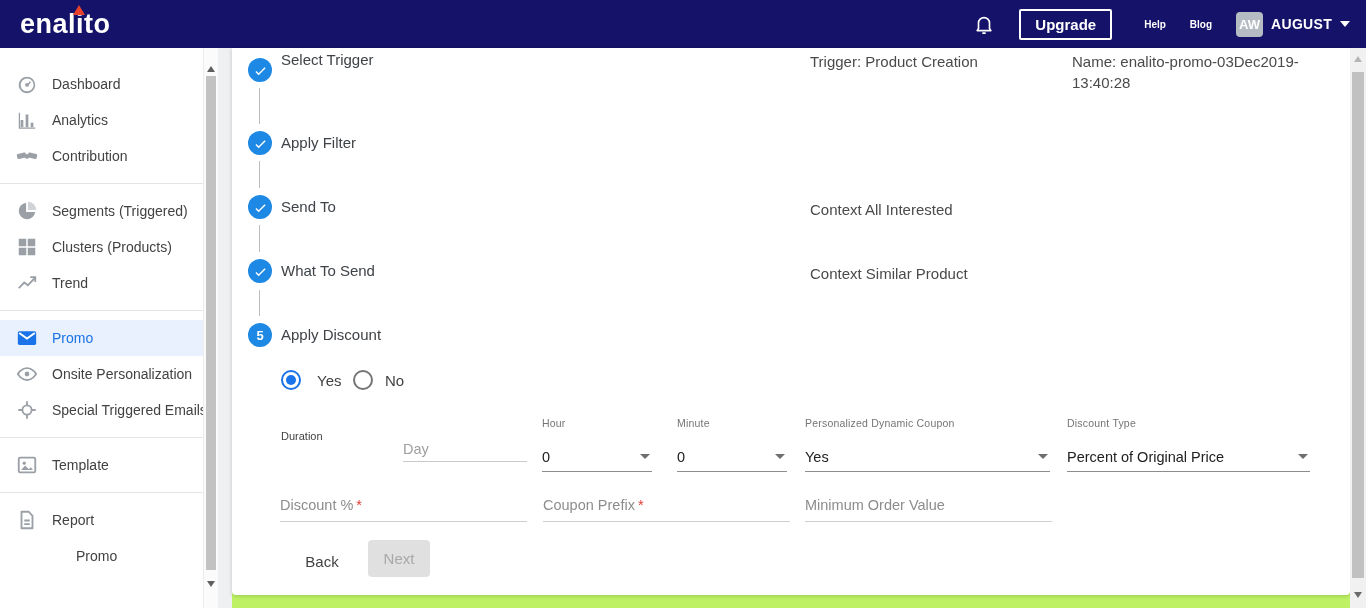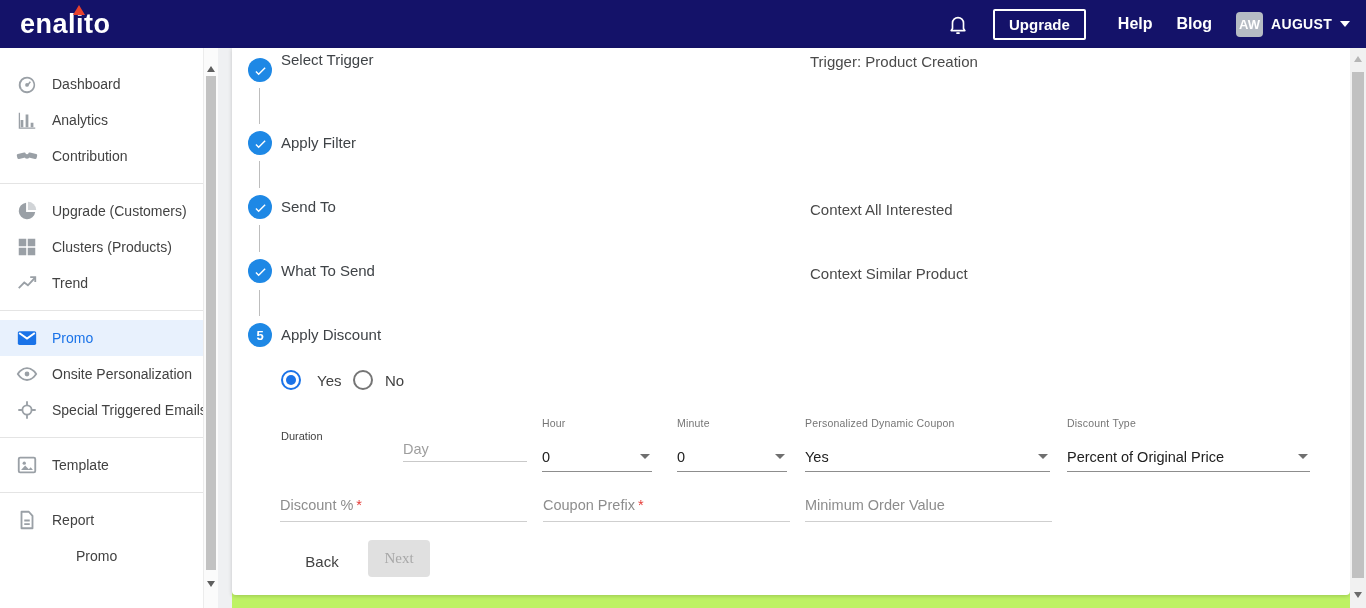--- a/index.html
+++ b/index.html
@@ -12,21 +12,21 @@
   .logo { position:relative; margin-left:20px; font-size:27px; font-weight:bold;
     letter-spacing:.5px; line-height:48px; cursor:pointer; }
   .logo-caret { position:absolute; left:53px; top:5px; width:0; height:0;
     border-left:6px solid transparent; border-right:6px solid transparent;
     border-bottom:10px solid #e8412c; }
   .nav-right { display:flex; align-items:center; margin-right:16px; gap:0; }
   .nav-bell { width:22px; height:22px; margin-right:24px; cursor:pointer; }
   .nav-upgrade { background:none; border:2px solid #fff; color:#fff; font-weight:bold;
     font-size:15px; font-family:inherit; padding:5px 14px; border-radius:2px;
     margin-right:20px; cursor:pointer; }
-  .nav-link { color:#fff; font-weight:bold; font-size:16px; padding:8px 12px;
+  .nav-link { color:#fff; font-weight:bold; font-size:10px; padding:8px 12px;
     cursor:pointer; text-decoration:none;text-align:right; }
   .nav-avatar { width:27px; height:25px; border-radius:4px; background:#b6bcc4;
     color:#fff; font-weight:bold; font-size:13px; display:flex; align-items:center;
     justify-content:center; margin:0 8px 0 12px; cursor:pointer; }
   .nav-user { font-weight:bold; font-size:14px; letter-spacing:.3px; cursor:pointer; }
   .nav-caret { width:0; height:0; border-left:5px solid transparent;
     border-right:5px solid transparent; border-top:6px solid #fff; margin-left:8px; }
 
   
   .page-body { display:flex; height:560px; }
@@ -96,21 +96,21 @@
     width:124px; font-size:14.5px; font-family:inherit; color:#212121; background:transparent; }
   .day-input::placeholder { color:#9e9e9e; }
   .req-field { position:absolute; height:25px; border-bottom:1px solid #cfcfcf;
     font-size:14.5px; color:#8d8d8d; cursor:text; }
   .star { color:#e53935; margin-left:3px; }
 
   .back-btn { position:absolute; left:60px; top:495px; width:60px; height:36px;
     background:none; border:none; font-family:inherit; font-size:15px; color:#424242;
     cursor:pointer; }
   .next-btn { position:absolute; left:136px; top:492px; width:62px; height:37px;
-    background:#e0e0e0; border:none; border-radius:4px; font-family:Liberation Serif, serif;
+    background:#e0e0e0; border:none; border-radius:4px; font-family:Liberation Sans, sans-serif;
     font-size:15px; color:#a8a8a8; }
 
   
   .main-scroll { position:relative; width:16px; background:#f1f1f1; height:560px; }
   .ms-up { position:absolute; top:8px; left:4px; width:0; height:0;
     border-left:4px solid transparent; border-right:4px solid transparent;
     border-bottom:6px solid #b6b6b6; cursor:pointer; }
   .ms-thumb { position:absolute; top:24px; left:2px; width:12px; height:506px;
     background:#c1c1c1; cursor:pointer; }
   .ms-down { position:absolute; top:544px; left:4px; width:0; height:0;
@@ -173,21 +173,21 @@
         <span class="sb-label">Contribution</span>
       </div>
       <div class="sb-divider"></div>
       <div class="sb-item">
         <span class="sb-icon">
           <svg viewBox="0 0 24 24" fill="#9aa0a6">
               <path d="M11 3.05A9 9 0 1 0 20.95 13H11V3.05z"></path>
               <path d="M13 2a9 9 0 0 1 9 9h-9V2z" opacity=".45"></path>
             </svg>
         </span>
-        <span class="sb-label">Upgrade (Customers)</span>
+        <span class="sb-label">Segments (Triggered)</span>
       </div>
       <div class="sb-item">
         <span class="sb-icon">
           <svg viewBox="0 0 24 24" fill="#9aa0a6">
               <path d="M3 3h8.2v8.2H3zM12.8 3H21v8.2h-8.2zM3 12.8h8.2V21H3zM12.8 12.8H21V21h-8.2z"></path>
             </svg>
         </span>
         <span class="sb-label">Clusters (Products)</span>
       </div>
       <div class="sb-item">
@@ -264,20 +264,21 @@
   <div class="main-wrap">
     <main class="card">
 
       <span class="step-circle" style="top:10px">
         <svg viewBox="0 0 24 24">
             <path d="M9 16.2l-3.5-3.5-1.6 1.6L9 19.4 20.2 8.2l-1.6-1.6z" fill="#fff"></path>
           </svg>
       </span>
       <span class="step-label" style="top:2px">Select Trigger</span>
       <div class="info-text" style="left:578px;top:3px;width:240px">Trigger: Product Creation</div>
+      <div class="info-text" style="left:840px;top:3px;width:235px">Name: enalito-promo-03Dec2019-13:40:28</div>
       <div class="connector" style="top:40px;height:36px"></div>
 
       <span class="step-circle" style="top:83px">
         <svg viewBox="0 0 24 24">
             <path d="M9 16.2l-3.5-3.5-1.6 1.6L9 19.4 20.2 8.2l-1.6-1.6z" fill="#fff"></path>
           </svg>
       </span>
       <span class="step-label" style="top:85px">Apply Filter</span>
       <div class="connector" style="top:113px;height:27px"></div>
 

